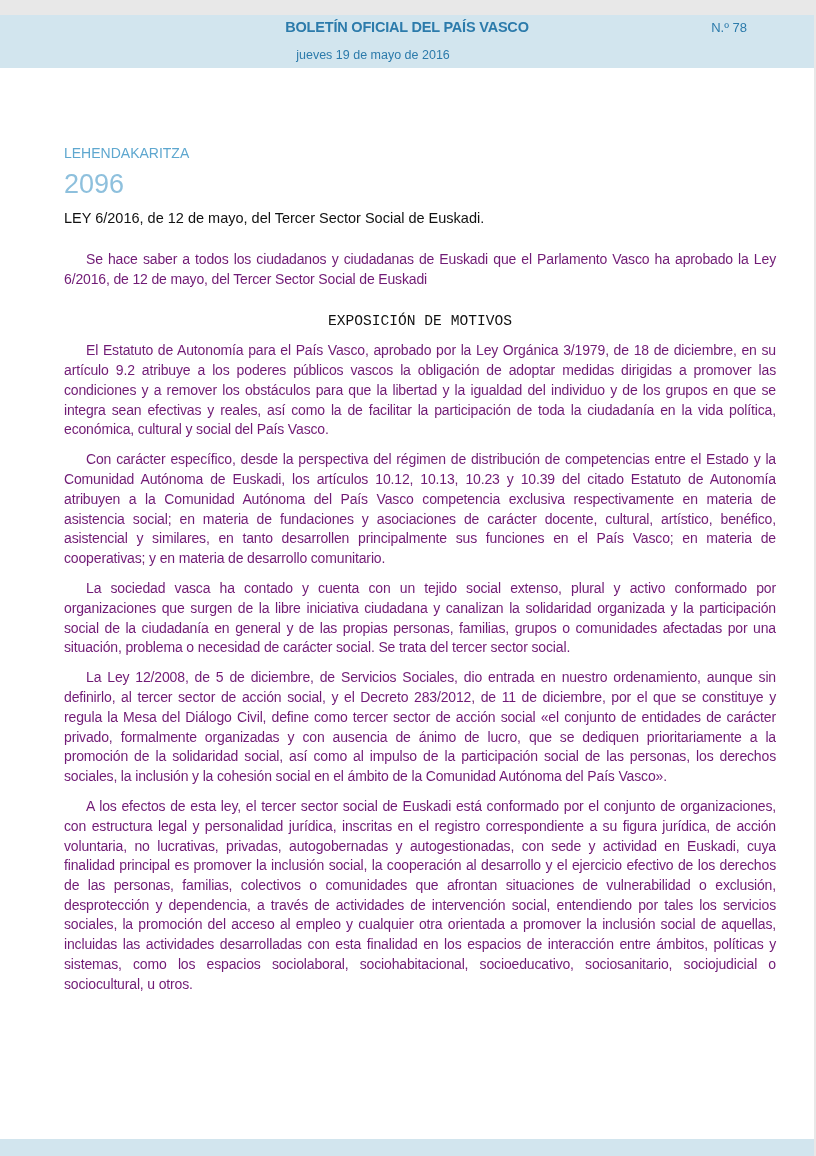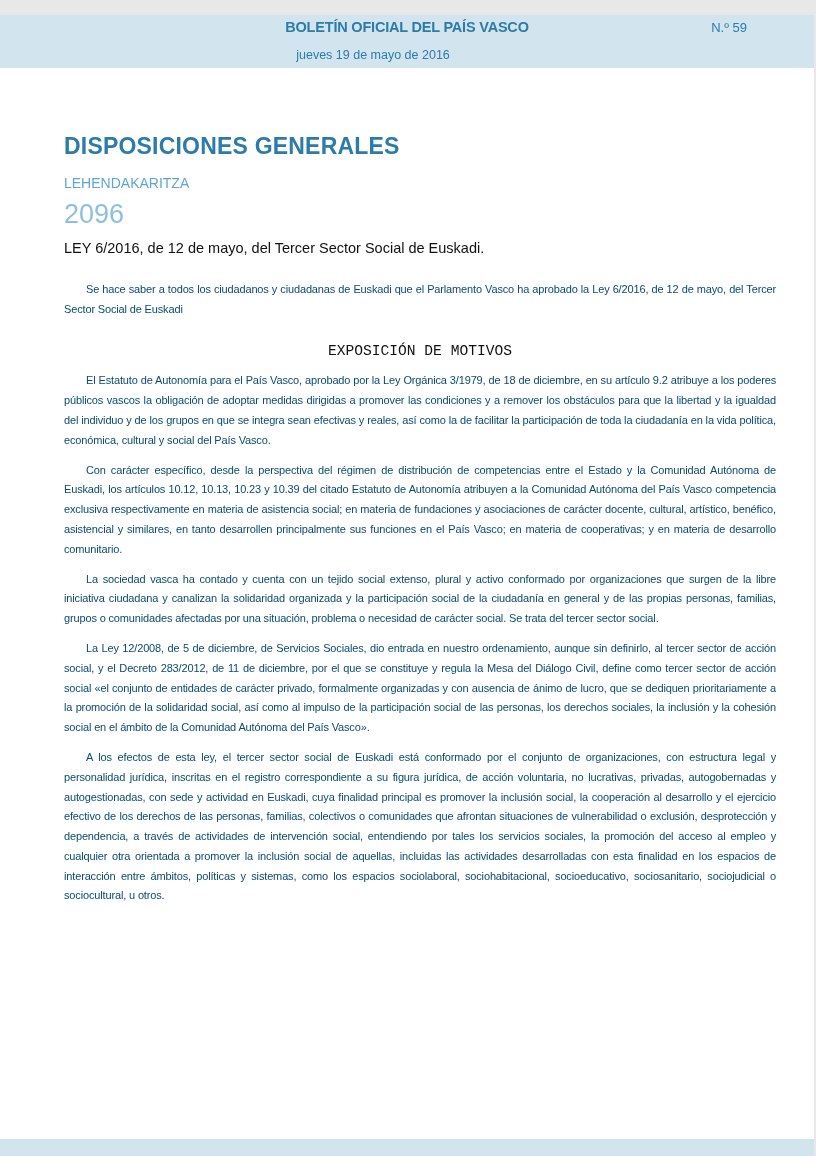--- a/index.html
+++ b/index.html
@@ -32,21 +32,21 @@
     .department {
       font-size: 14px; color: #5ea7cf; margin-top: 13px; line-height: 18px;
     }
     .doc-number {
       font-size: 27px; color: #8ec0dd; margin-top: 6px; line-height: 32px; font-weight: normal;
     }
     .law-title {
       font-size: 14.5px; color: #111; margin-top: 8px; line-height: 20px;
     }
     .para {
-      font-size: 11px; color: #0c4a6e; line-height: 19.7px; text-align: justify;
+      font-size: 14px; color: #701a75; line-height: 19.7px; text-align: justify;
       text-indent: 22px; margin: 0; letter-spacing: -0.15px;
     }
     .intro { margin-top: 22px; }
     .heading-center {
       text-align: center; font-size: 14.6px; color: #111; margin-top: 24px; margin-bottom: 12px; font-family: Liberation Mono, monospace;
     }
     .body-para { margin-bottom: 10.5px; }
     .footer {
       position: absolute; left: 0; top: 1124px; width: 814px; height: 26px; background: #d2e5ee;
     }
@@ -54,26 +54,25 @@
       position: absolute; left: 0; width: 814px; top: 6px; text-align: center;
       font-size: 18px; color: #2c7bab; margin-top: 14px;
     }
   </style>
 </head>
 <body>
 
 <div class="page">
   <div class="header">
     <div class="header-title">BOLETÍN OFICIAL DEL PAÍS VASCO</div>
-    <div class="header-number">N.º 59</div>
+    <div class="header-number">N.º 78</div>
     <div class="header-date">jueves 19 de mayo de 2016</div>
   </div>
 
   <div class="content">
-    <h1 class="section-title">DISPOSICIONES GENERALES</h1>
     <div class="department">LEHENDAKARITZA</div>
     <div class="doc-number">2096</div>
     <div class="law-title">LEY 6/2016, de 12 de mayo, del Tercer Sector Social de Euskadi.</div>
 
     <p class="para intro">Se hace saber a todos los ciudadanos y ciudadanas de Euskadi que el Parlamento Vasco ha aprobado la Ley 6/2016, de 12 de mayo, del Tercer Sector Social de Euskadi</p>
 
     <div class="heading-center">EXPOSICIÓN DE MOTIVOS</div>
 
     <p class="para body-para">El Estatuto de Autonomía para el País Vasco, aprobado por la Ley Orgánica 3/1979, de 18 de diciembre, en su artículo 9.2 atribuye a los poderes públicos vascos la obligación de adoptar medidas dirigidas a promover las condiciones y a remover los obstáculos para que la libertad y la igualdad del individuo y de los grupos en que se integra sean efectivas y reales, así como la de facilitar la participación de toda la ciudadanía en la vida política, económica, cultural y social del País Vasco.</p>
     <p class="para body-para">Con carácter específico, desde la perspectiva del régimen de distribución de competencias entre el Estado y la Comunidad Autónoma de Euskadi, los artículos 10.12, 10.13, 10.23 y 10.39 del citado Estatuto de Autonomía atribuyen a la Comunidad Autónoma del País Vasco competencia exclusiva respectivamente en materia de asistencia social; en materia de fundaciones y asociaciones de carácter docente, cultural, artístico, benéfico, asistencial y similares, en tanto desarrollen principalmente sus funciones en el País Vasco; en materia de cooperativas; y en materia de desarrollo comunitario.</p>

